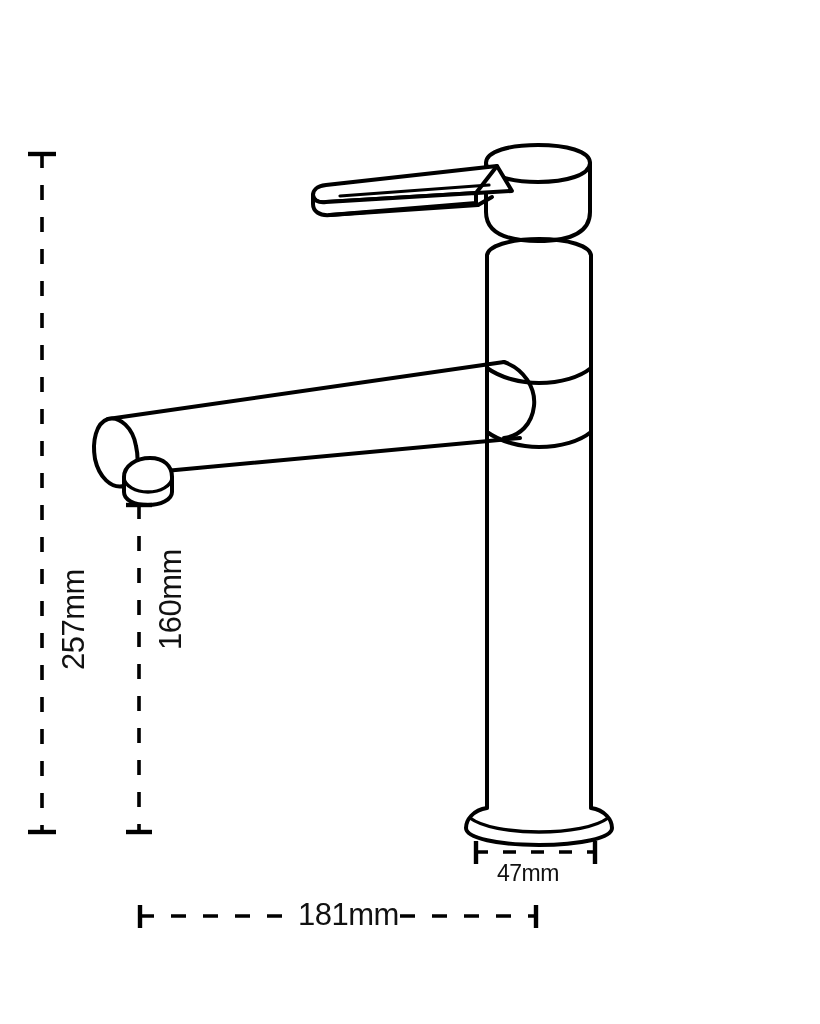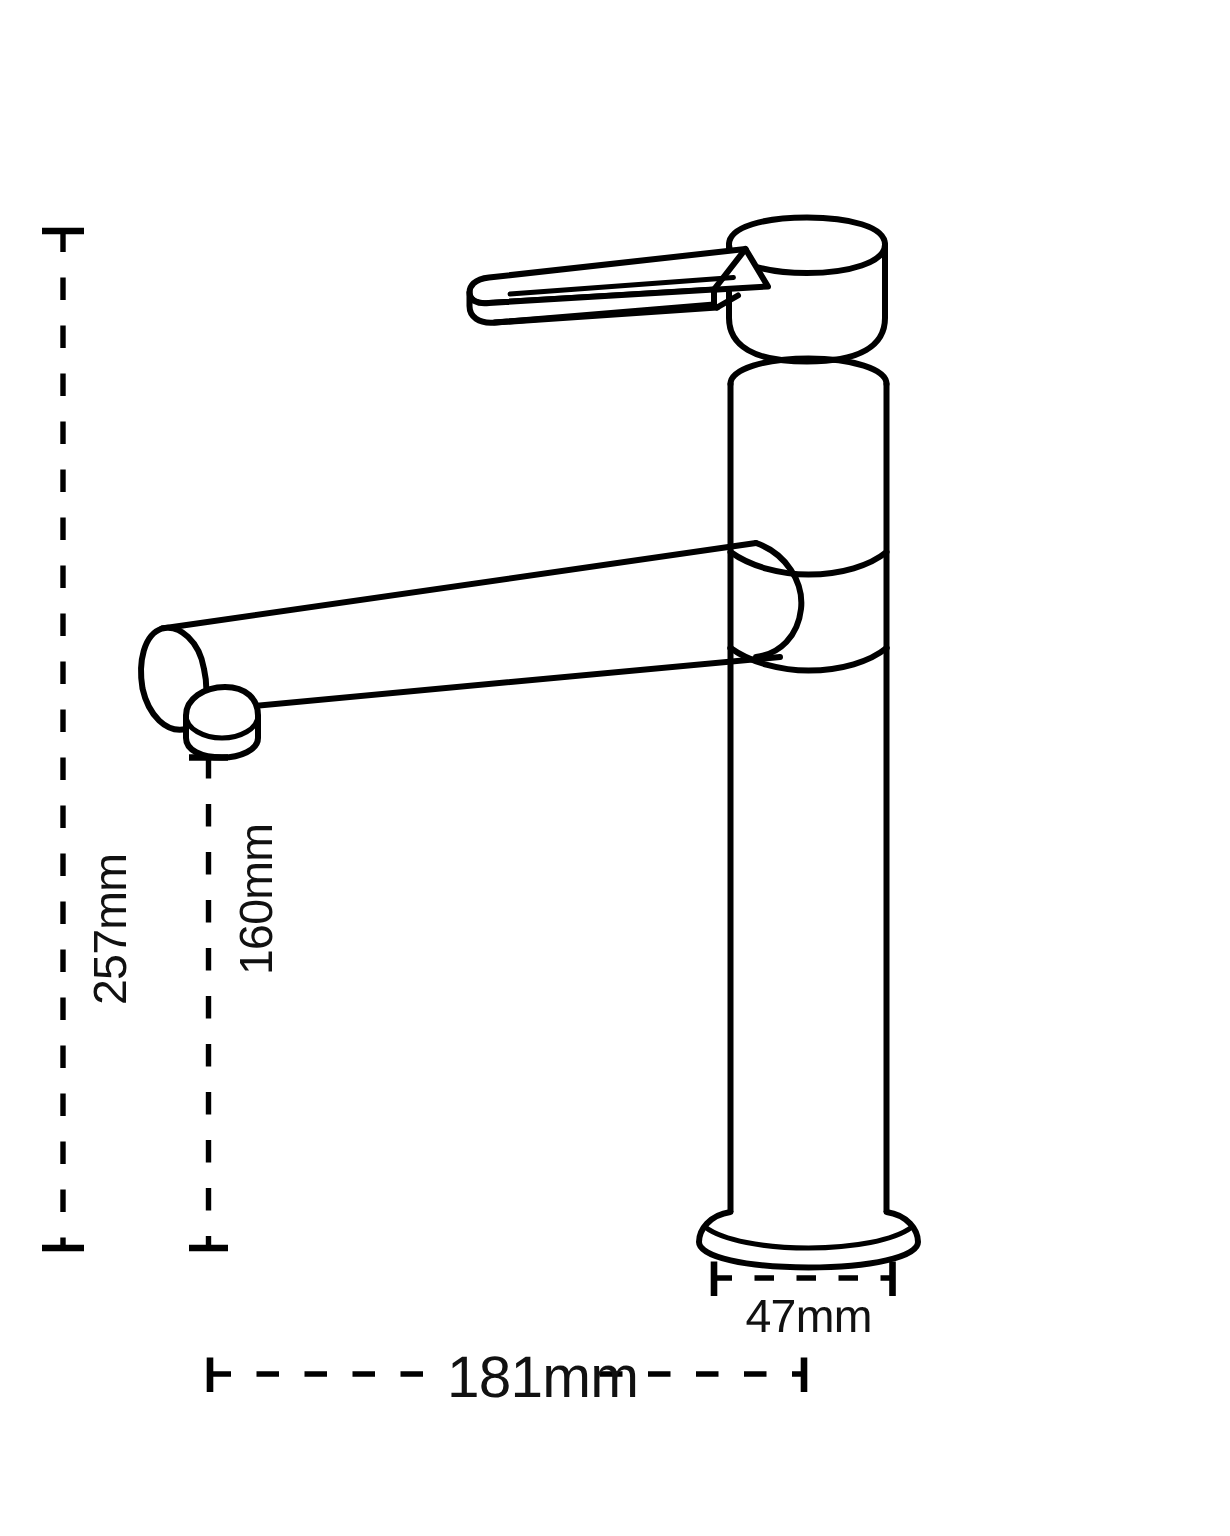--- a/index.html
+++ b/index.html
@@ -45,26 +45,26 @@
   }
   #label-160 {
     left: 155px;
     top: 650px;
     font-size: 31px;
     transform: rotate(-90deg);
   }
   #label-47 {
     left: 497px;
     top: 862px;
-    font-size: 31px;
+    font-size: 23px;
   }
   #label-181 {
     left: 298px;
     top: 899px;
-    font-size: 39px;
+    font-size: 31px;
   }
 </style>
 </head>
 <body>
 
 <div id="page">
 
   <svg id="drawing-svg" viewBox="0 0 820 1024">
 
     <g fill="#ffffff" stroke="#000000" stroke-width="4" stroke-linecap="round" stroke-linejoin="round">

